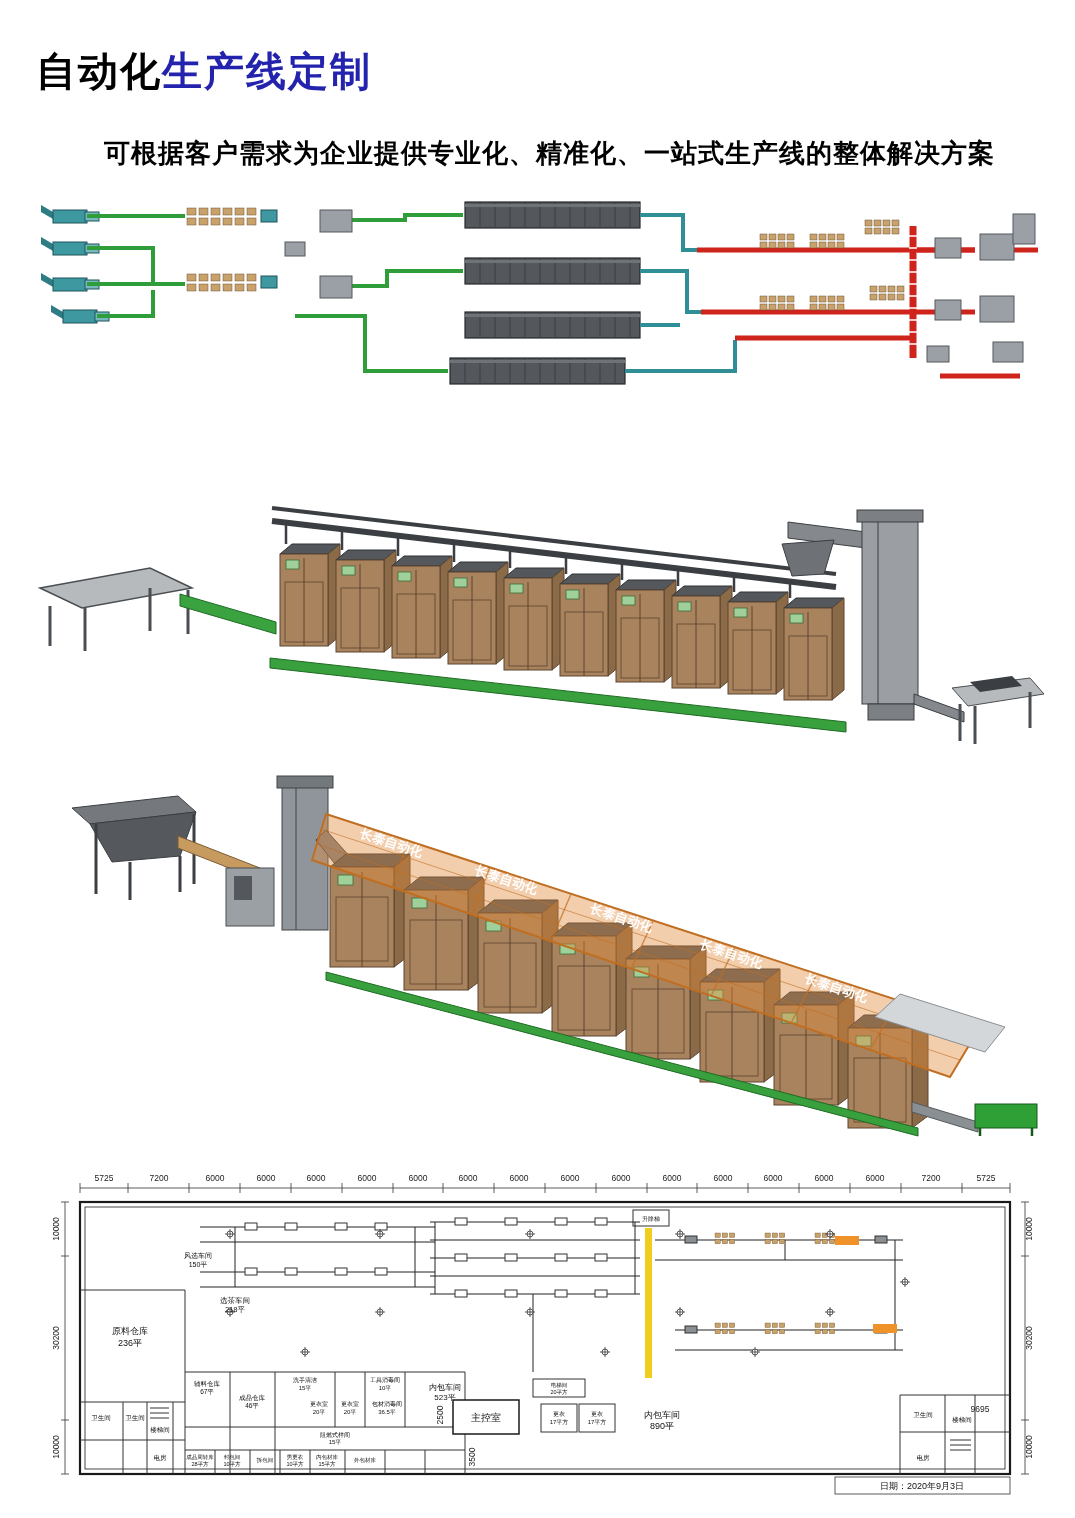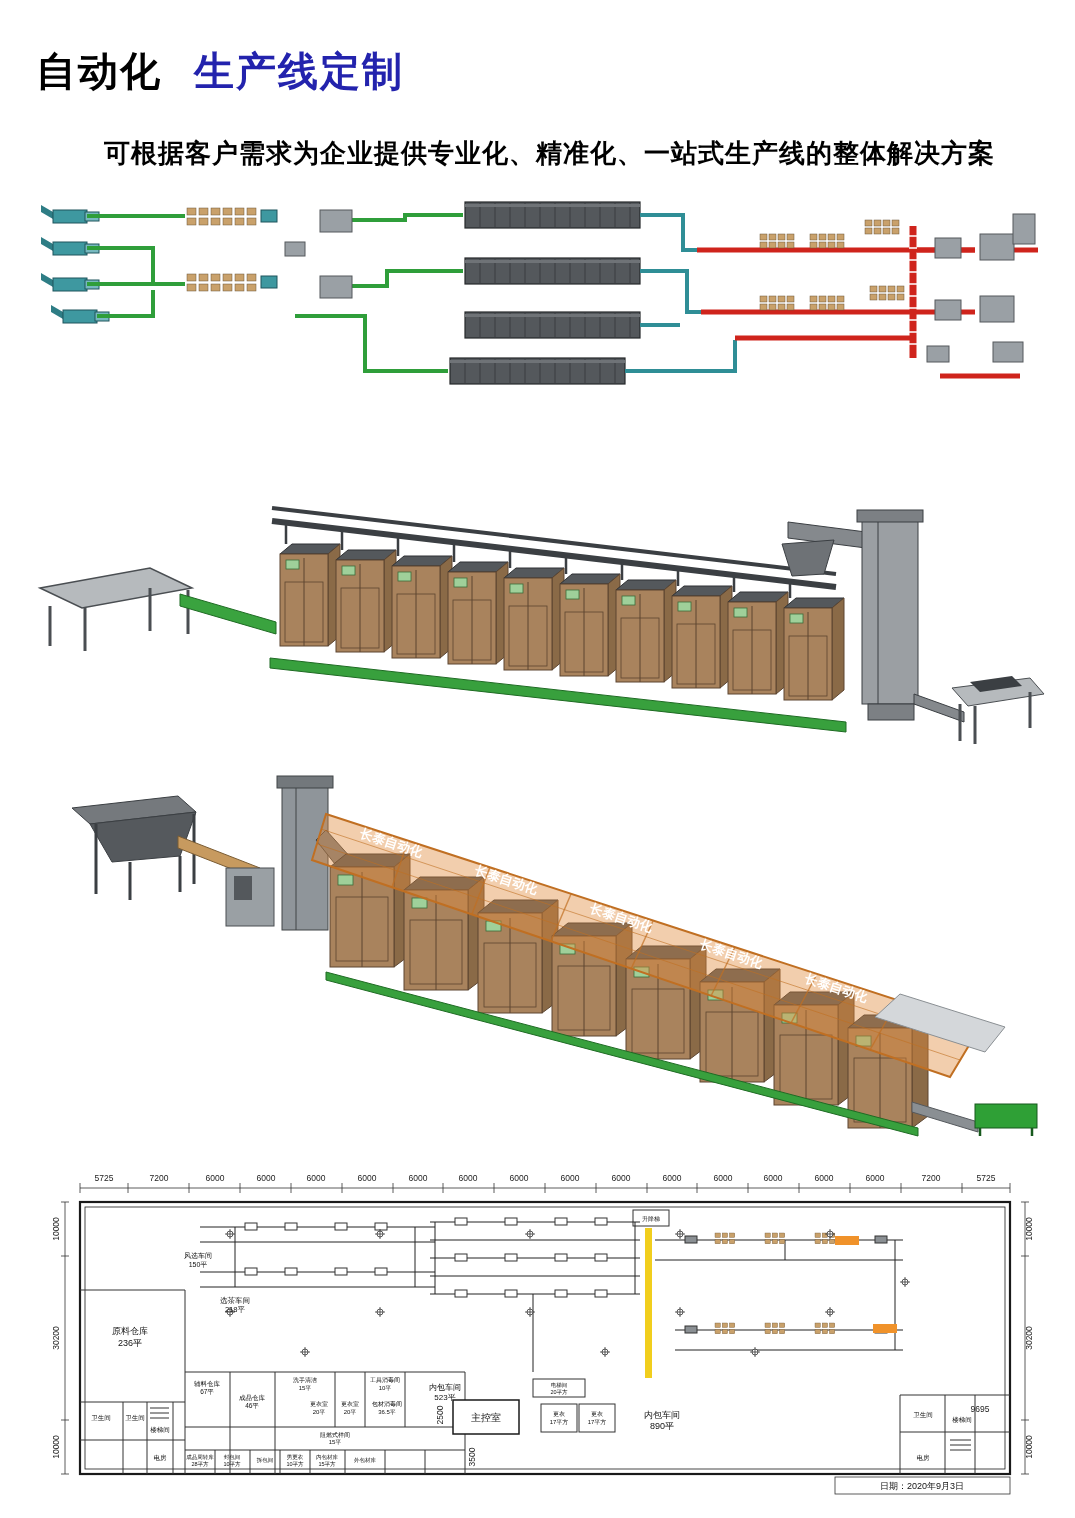--- a/index.html
+++ b/index.html
@@ -6,21 +6,21 @@
   html,body { background:#ffffff; }
   body {
     width:1075px; height:1518px; position:relative; overflow:hidden;
     font-family:"Liberation Serif", serif;
   }
   .page-title {
     position:absolute; left:36px; top:44px;
     font-size:40px; font-weight:bold; letter-spacing:2px;
     font-family:"Liberation Serif", serif;
   }
-  .t-blue  { color:#2323ad;margin-left:32px; }
+  .t-blue  { color:#2323ad; }
   .subtitle {
     position:absolute; left:0; top:136px; width:100%;
     text-align:center; font-size:26px; font-weight:bold; color:#000;
     letter-spacing:1px; font-family:"Liberation Serif", serif;padding-left:24px;
   }
   .illus { position:absolute; }
   svg text { font-family:"Liberation Sans", sans-serif; fill:#111; }
   .fp { text-anchor:middle; }
   .dim { text-anchor:middle; font-size:8.5px; fill:#222; }
   .canopy-label { fill:#ffffff; font-weight:bold; font-size:13px; text-anchor:middle; }

